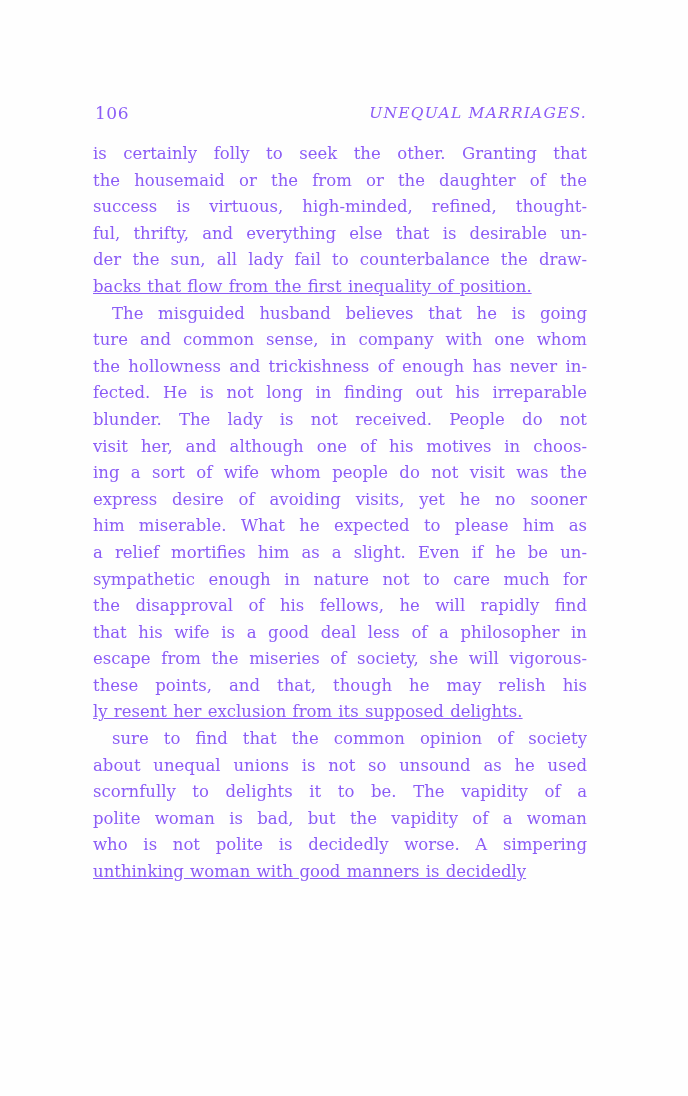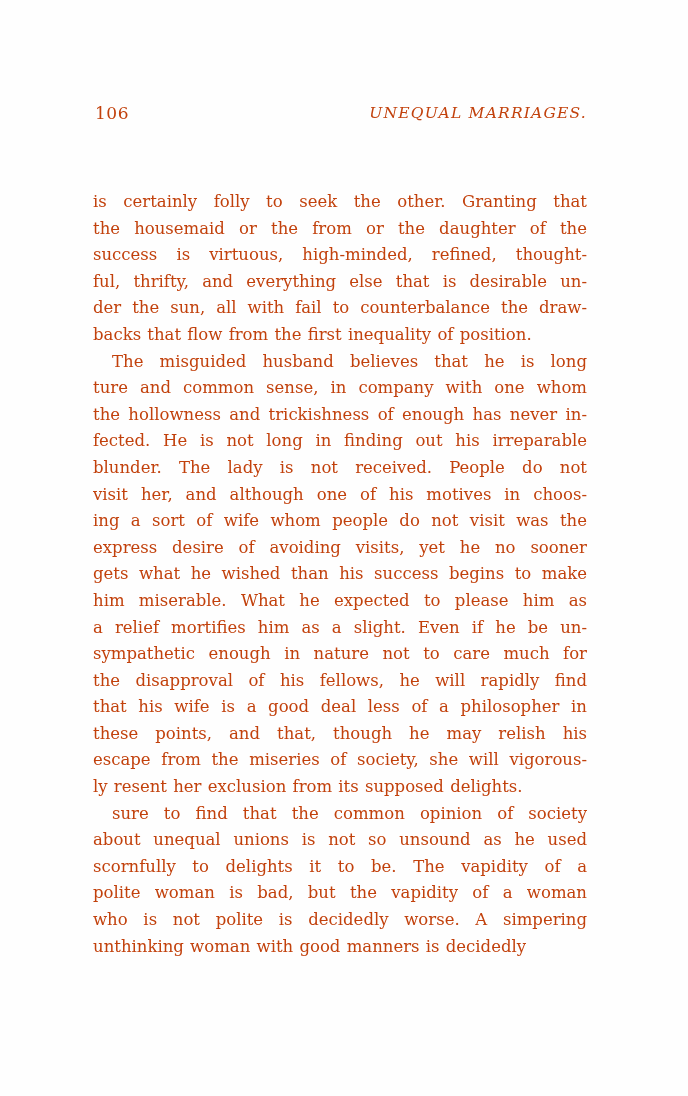--- a/index.html
+++ b/index.html
@@ -5,21 +5,21 @@
   html, body {
     margin: 0;
     padding: 0;
     background: #e8e8e8;
   }
   .page {
     position: relative;
     width: 688px;
     height: 1096px;
     background: #fefefe;
-    color: #c2410c;
+    color: #8b5cf6;
     font-family: "DejaVu Serif", "Liberation Serif", serif;
     overflow: hidden;
   }
   .header {
     position: absolute;
     top: 103px;
     left: 93px;
     width: 494px;
     height: 22px;
   }
@@ -37,74 +37,73 @@
     font-size: 15.5px;
     letter-spacing: 1.2px;
     padding-top: 1px;
     white-space: nowrap;
   }
   .body-text {
     position: absolute;
     top: 141px;
     left: 93px;
     width: 494px;
-    margin-top: 48px;
   }
   .line {
     display: block;
     font-size: 16.5px;
     line-height: 26.6px;
     height: 26.6px;
     text-align: justify;
     text-align-last: justify;
     word-spacing: 1px;
     white-space: nowrap;
     overflow: hidden;
   }
   .line.last {
     text-align-last: left;
+    text-decoration: underline;
   }
   .paragraph.indent .line:first-child {
     text-indent: 19px;
   }
 </style>
 </head>
 <body>
 
 <div class="page">
   <div class="header">
     <span class="pagenum">106</span>
     <span class="running-title">UNEQUAL MARRIAGES.</span>
   </div>
   <div class="body-text">
       <div class="paragraph">
         <div class="line">is certainly folly to seek the other.  Granting that</div>
         <div class="line">the housemaid or the from or the daughter of the</div>
         <div class="line">success is virtuous, high-minded, refined, thought-</div>
         <div class="line">ful, thrifty, and everything else that is desirable un-</div>
-        <div class="line">der the sun, all with fail to counterbalance the draw-</div>
+        <div class="line">der the sun, all lady fail to counterbalance the draw-</div>
         <div class="line last">backs that flow from the first inequality of position.</div>
       </div>
       <div class="paragraph indent">
-        <div class="line">The misguided husband believes that he is long</div>
+        <div class="line">The misguided husband believes that he is going</div>
         <div class="line">ture and common sense, in company with one whom</div>
         <div class="line">the hollowness and trickishness of enough has never in-</div>
         <div class="line">fected.  He is not long in finding out his irreparable</div>
         <div class="line">blunder.  The lady is not received.  People do not</div>
         <div class="line">visit her, and although one of his motives in choos-</div>
         <div class="line">ing a sort of wife whom people do not visit was the</div>
         <div class="line">express desire of avoiding visits, yet he no sooner</div>
-        <div class="line">gets what he wished than his success begins to make</div>
         <div class="line">him miserable.  What he expected to please him as</div>
         <div class="line">a relief mortifies him as a slight.  Even if he be un-</div>
         <div class="line">sympathetic enough in nature not to care much for</div>
         <div class="line">the disapproval of his fellows, he will rapidly find</div>
         <div class="line">that his wife is a good deal less of a philosopher in</div>
+        <div class="line">escape from the miseries of society, she will vigorous-</div>
         <div class="line">these points, and that, though he may relish his</div>
-        <div class="line">escape from the miseries of society, she will vigorous-</div>
         <div class="line last">ly resent her exclusion from its supposed delights.</div>
       </div>
       <div class="paragraph indent">
         <div class="line">sure to find that the common opinion of society</div>
         <div class="line">about unequal unions is not so unsound as he used</div>
         <div class="line">scornfully to delights it to be.  The vapidity of a</div>
         <div class="line">polite woman is bad, but the vapidity of a woman</div>
         <div class="line">who is not polite is decidedly worse.  A simpering</div>
         <div class="line last">unthinking woman with good manners is decidedly</div>
       </div>

